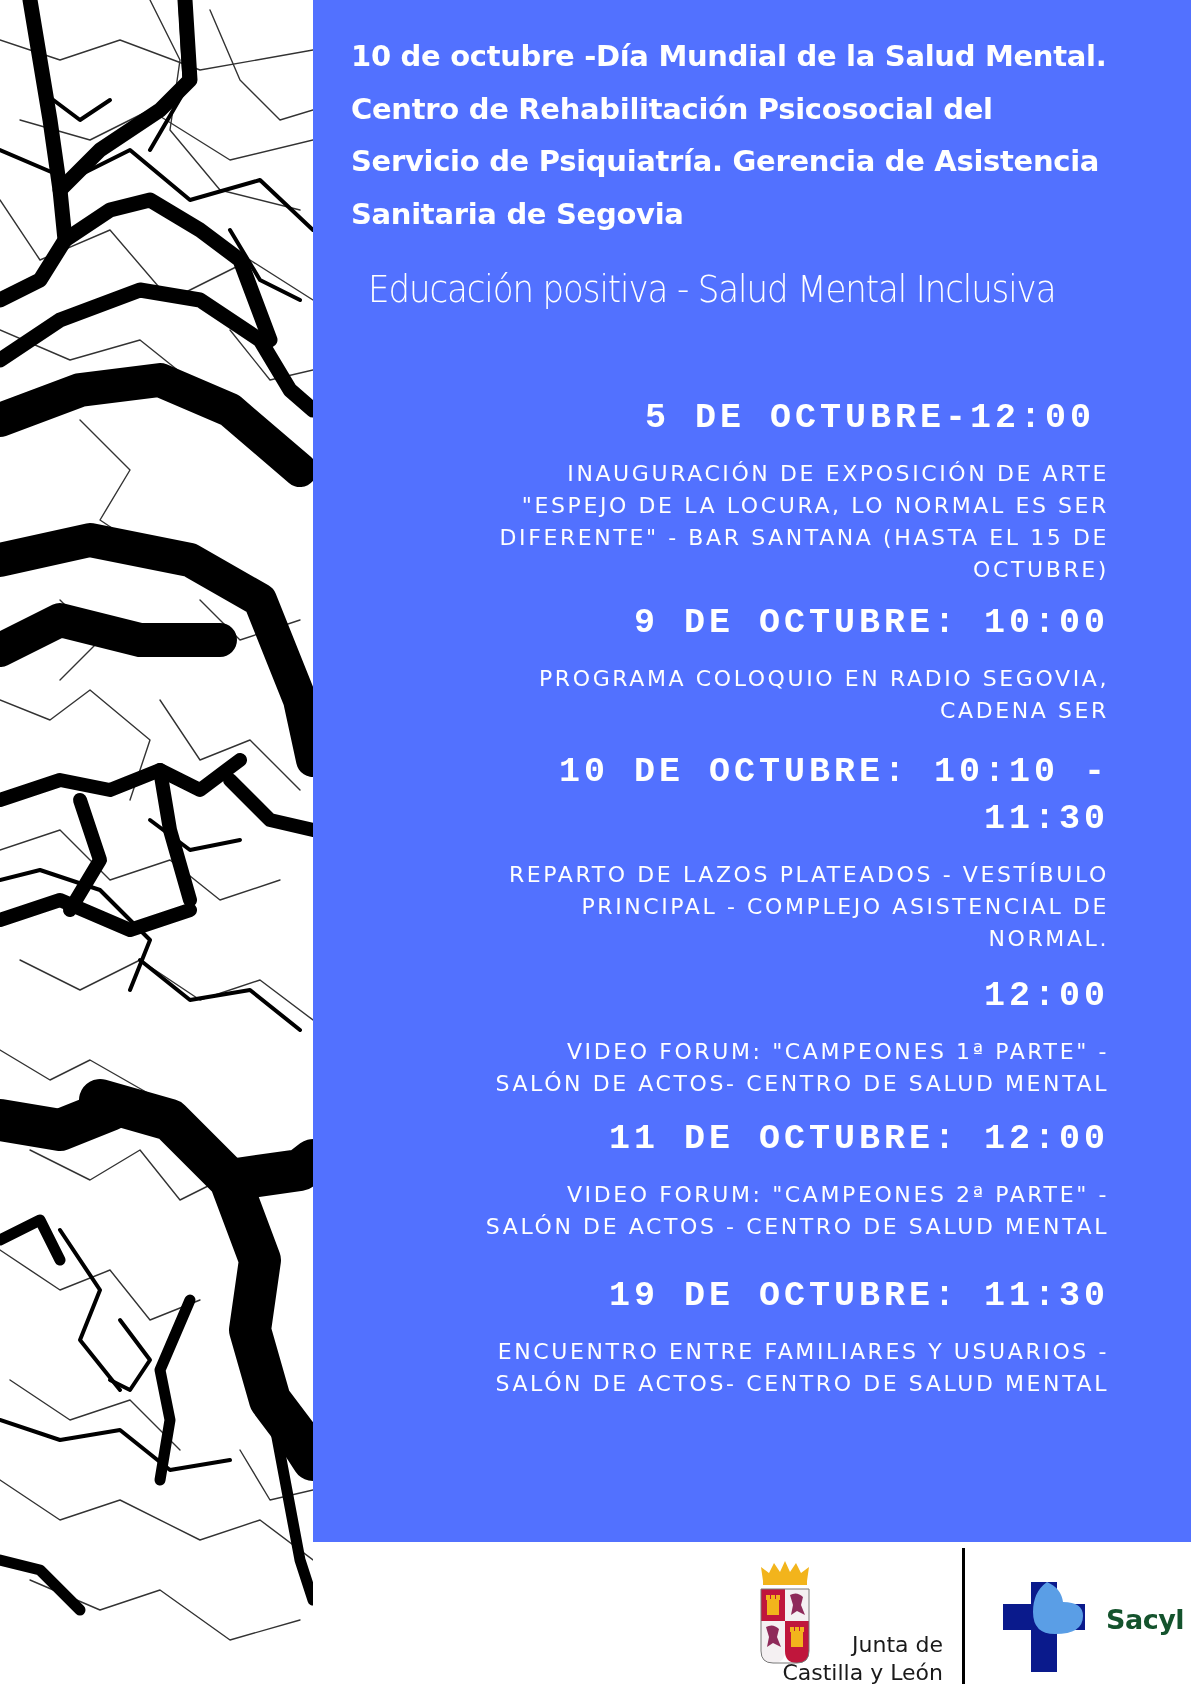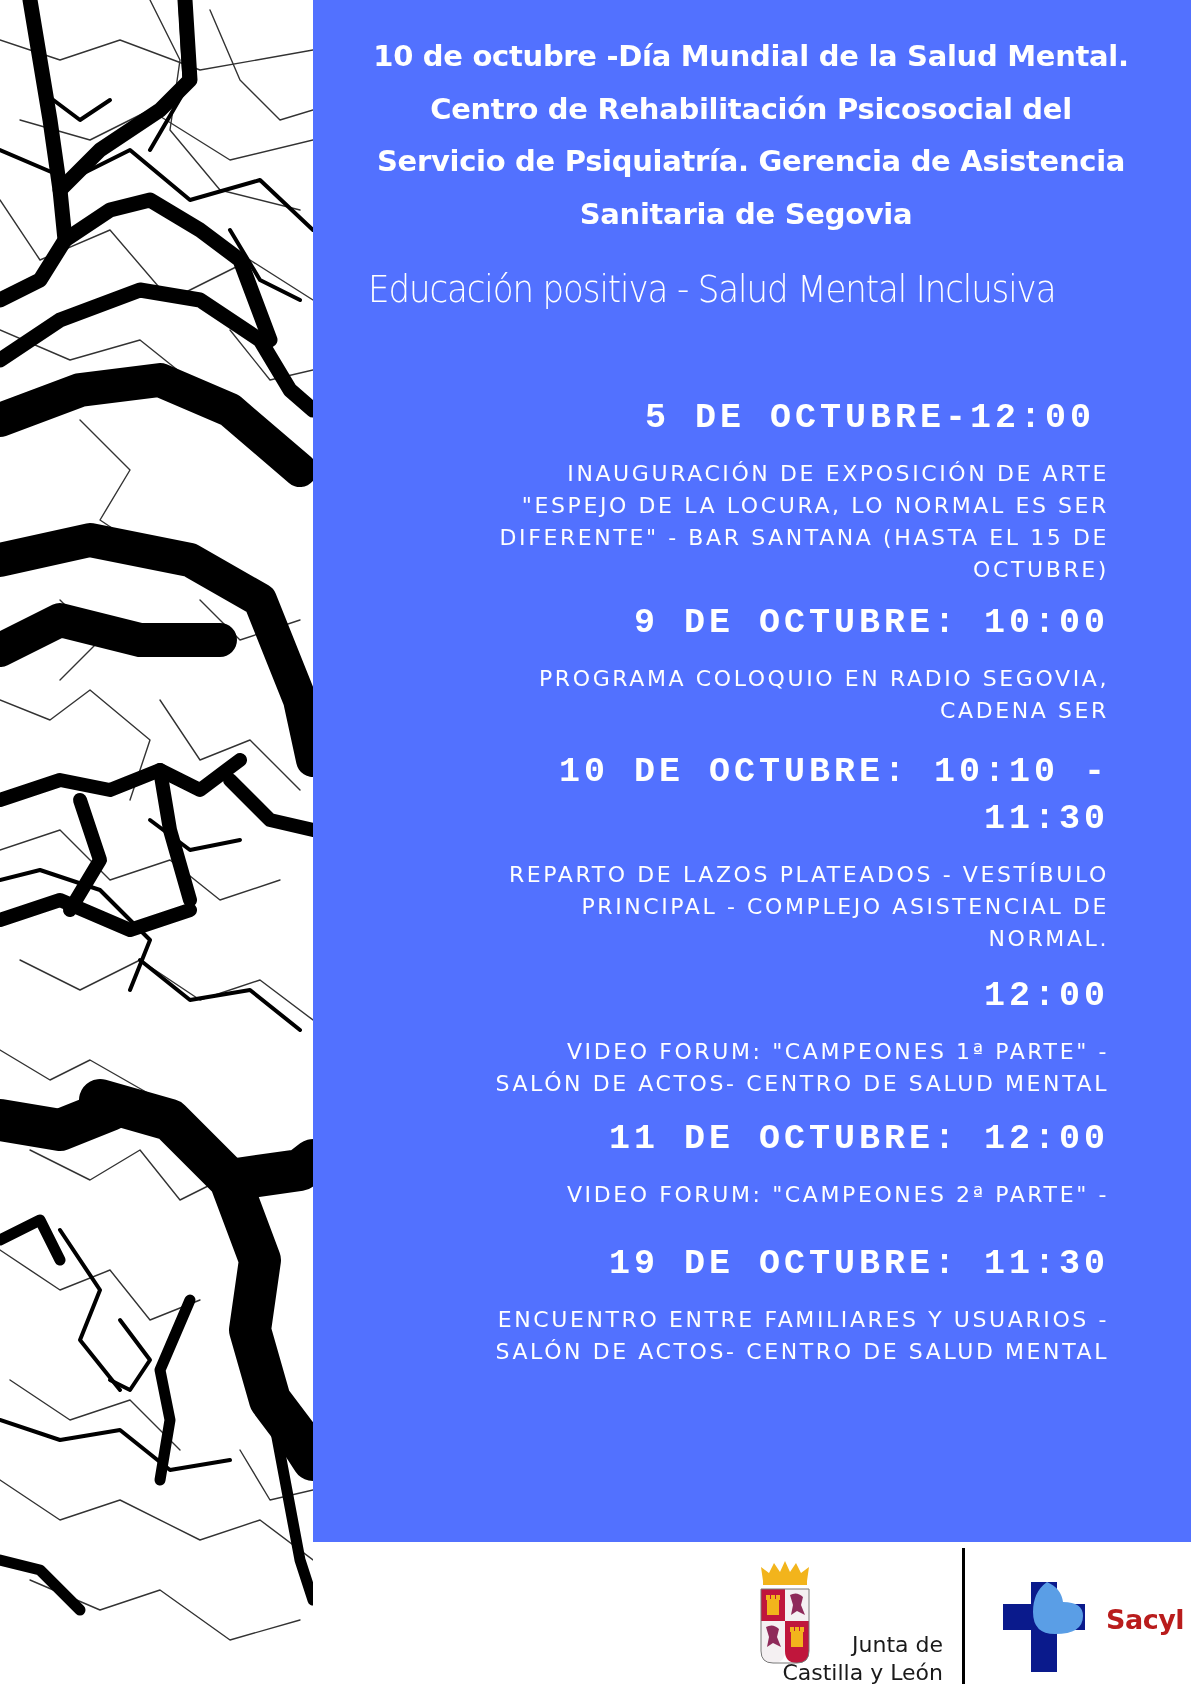--- a/index.html
+++ b/index.html
@@ -12,21 +12,21 @@
     position: absolute; left: 0; top: 0; width: 313px; height: 1684px;
     background: #ffffff; overflow: hidden;
   }
   .tree-panel svg { display: block; }
   .blue-panel {
     position: absolute; left: 313px; top: 0; width: 878px; height: 1542px;
     background: #5271ff; color: #ffffff;
   }
   .header-title {
     position: absolute; right: 40px; top: 30px; width: 800px;
-    text-align: center; font-weight: bold; font-size: 29px; line-height: 52.5px;
+    text-align: left; font-weight: bold; font-size: 29px; line-height: 52.5px;
     font-family: "DejaVu Sans", sans-serif; letter-spacing: -0.3px;
   }
   .header-title span { display: block; }
   .subtitle {
     position: absolute; left: 55px; top: 268px; width: 790px;
     font-size: 37px; font-weight: normal; color: #ffffff;
     font-family: "DejaVu Sans", sans-serif; letter-spacing: -1.2px;
     transform: scaleX(0.92); transform-origin: left center;
     font-weight: 200;
   }
@@ -57,21 +57,21 @@
   .jcyl-text .l1 { display: block; padding-right: 0; }
   .jcyl-text .l2 { display: block; }
   .shield { position: absolute; left: 14px; top: 0; }
   .divider {
     position: absolute; left: 649px; top: 6px; width: 3px; height: 136px; background: #000;
   }
   .sacyl-logo { position: absolute; left: 690px; top: 40px; width: 175px; height: 90px; }
   .sacyl-text {
     position: absolute; left: 103px; top: 22px;
     font-family: "DejaVu Sans", sans-serif; font-weight: bold; font-size: 27px;
-    color: #b91c1c; letter-spacing: -0.5px;
+    color: #14532d; letter-spacing: -0.5px;
   }
 </style>
 </head>
 <body>
 
 <div class="tree-panel">
   <svg width="313" height="1684" viewBox="0 0 313 1684" xmlns="http://www.w3.org/2000/svg">
     <rect width="313" height="1684" fill="#ffffff"></rect>
     <g fill="none" stroke="#000" stroke-linecap="round" stroke-linejoin="round">
 
@@ -200,20 +200,21 @@
         <span>SALÓN DE ACTOS- CENTRO DE SALUD MENTAL</span>
       </div>
     </div>
 
     <div style="margin-top:16px">
       <div class="ev-date">
         <span>11 DE OCTUBRE: 12:00</span>
       </div>
       <div class="ev-desc" style="margin-top:16px">
         <span>VIDEO FORUM: "CAMPEONES 2ª PARTE" -</span>
+        <span>SALÓN DE ACTOS - CENTRO DE SALUD MENTAL</span>
       </div>
     </div>
 
     <div style="margin-top:30px">
       <div class="ev-date">
         <span>19 DE OCTUBRE: 11:30</span>
       </div>
       <div class="ev-desc" style="margin-top:16px">
         <span>ENCUENTRO ENTRE FAMILIARES Y USUARIOS -</span>
         <span>SALÓN DE ACTOS- CENTRO DE SALUD MENTAL</span>

